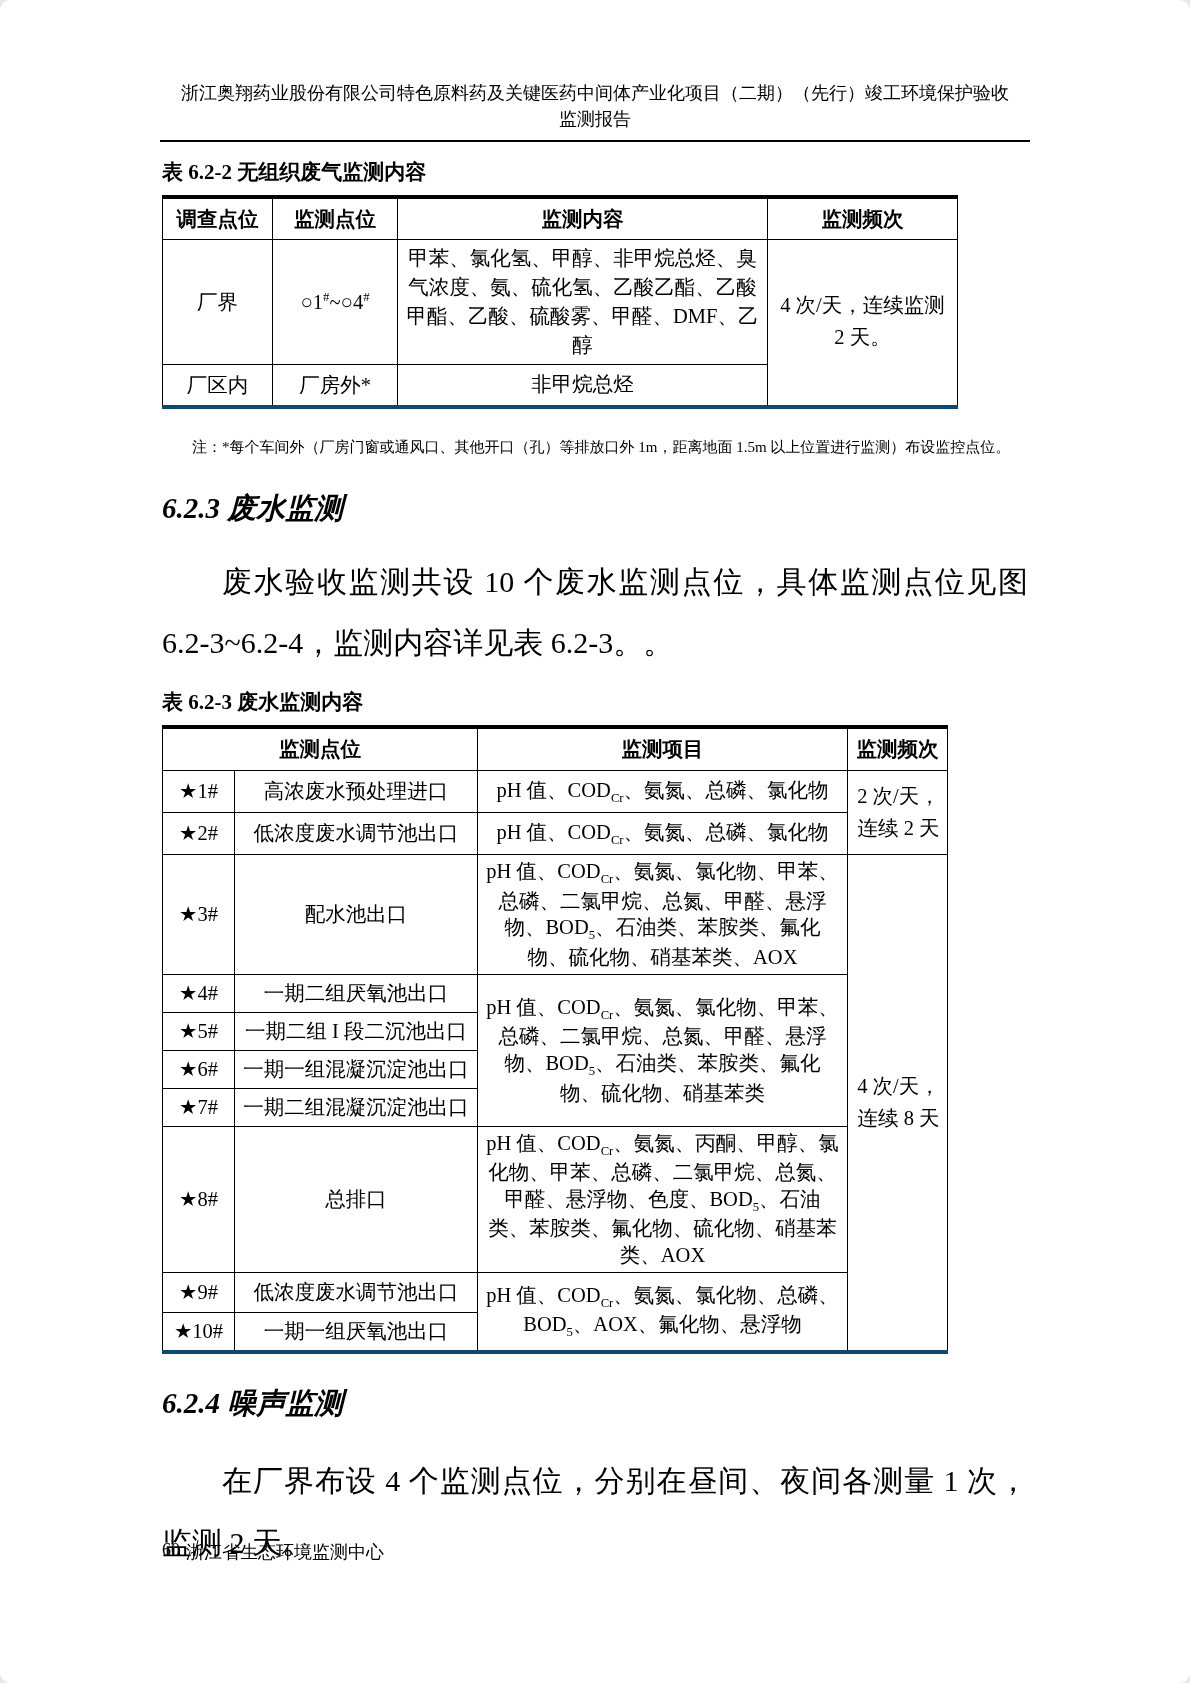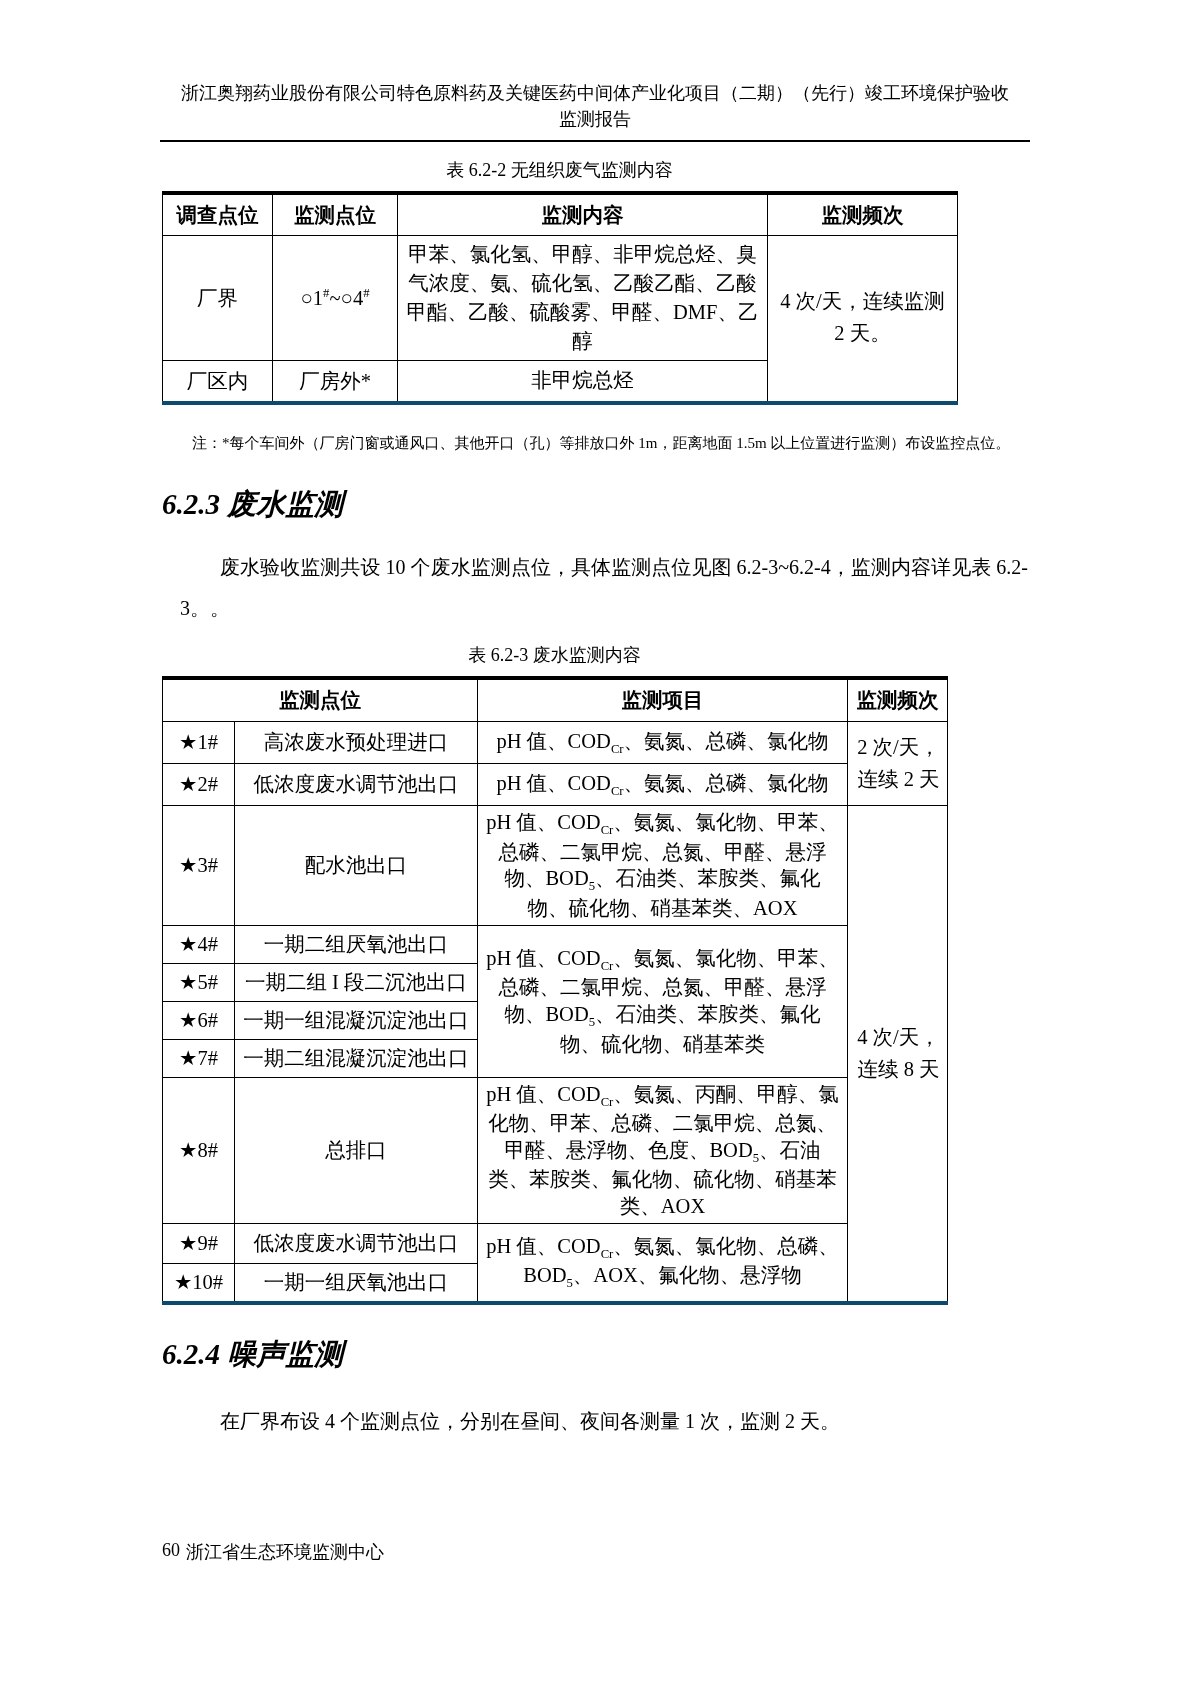--- a/index.html
+++ b/index.html
@@ -2,25 +2,26 @@
 <html><head>
 <meta charset="utf-8">
 <style>
   * { box-sizing: border-box; }
   html,body { margin:0; padding:0; background:#e8e8e8; }
   .page {
     width:1190px; height:1683px; margin:0 auto; background:#ffffff;
     position:relative; color:#000;
     font-family:"Liberation Serif","DejaVu Serif",serif;
     padding:80px 162px 0 162px;
+    border-radius:11px;
   }
   .doc-header { text-align:center; font-size:18px; line-height:1.45; }
   .header-rule { border:none; border-top:2px solid #000; margin:8px -2px 0 -2px; }
 
-  .tbl-title { font-weight:normal; font-size:18px; text-align:center; }
+  .tbl-title { font-weight:bold; font-size:21px; }
   .tbl-title.t1 { width:795px; margin:16px 0 9px 0; }
   .tbl-title.t2 { width:785px; margin:0 0 9px 0; }
 
   table.doc-table {
     border-collapse:collapse; table-layout:fixed;
     border-top:4px solid #000; border-bottom:4px solid #0c4a6e;
     font-size:20.5px;
   }
   table.t1 { width:795px; }
   table.t2 { width:785px; }
@@ -38,22 +39,22 @@
   td.cell-items { padding:3px 6px; }
   sub { font-size:0.62em; }
   sup { font-size:0.62em; }
 
   .note {
     font-size:15px; line-height:1.6; text-indent:2em; margin-top:26px;
     text-align:justify;
   }
   .sec-heading { font-size:29px; font-weight:bold; margin:30px 0 0 0;font-style:italic; }
   .para {
-    font-size:20px; line-height:2.05; text-indent:2em; text-align:justify;
-    margin:22px 0 14px 18px;
+    font-size:30px; line-height:2.05; text-indent:2em; text-align:justify;
+    margin:22px 0 14px 0;
   }
   .para.noise { margin-top:26px; }
   .footer {
     position:absolute; top:1540px; left:162px; right:162px;
     font-size:18px;
   }
   .footer .org { position:absolute; left:24px; top:0; }
   .footer .pagenum { position:absolute; left:0; right:52px; top:0; text-align:left; }
 </style>
 </head>

